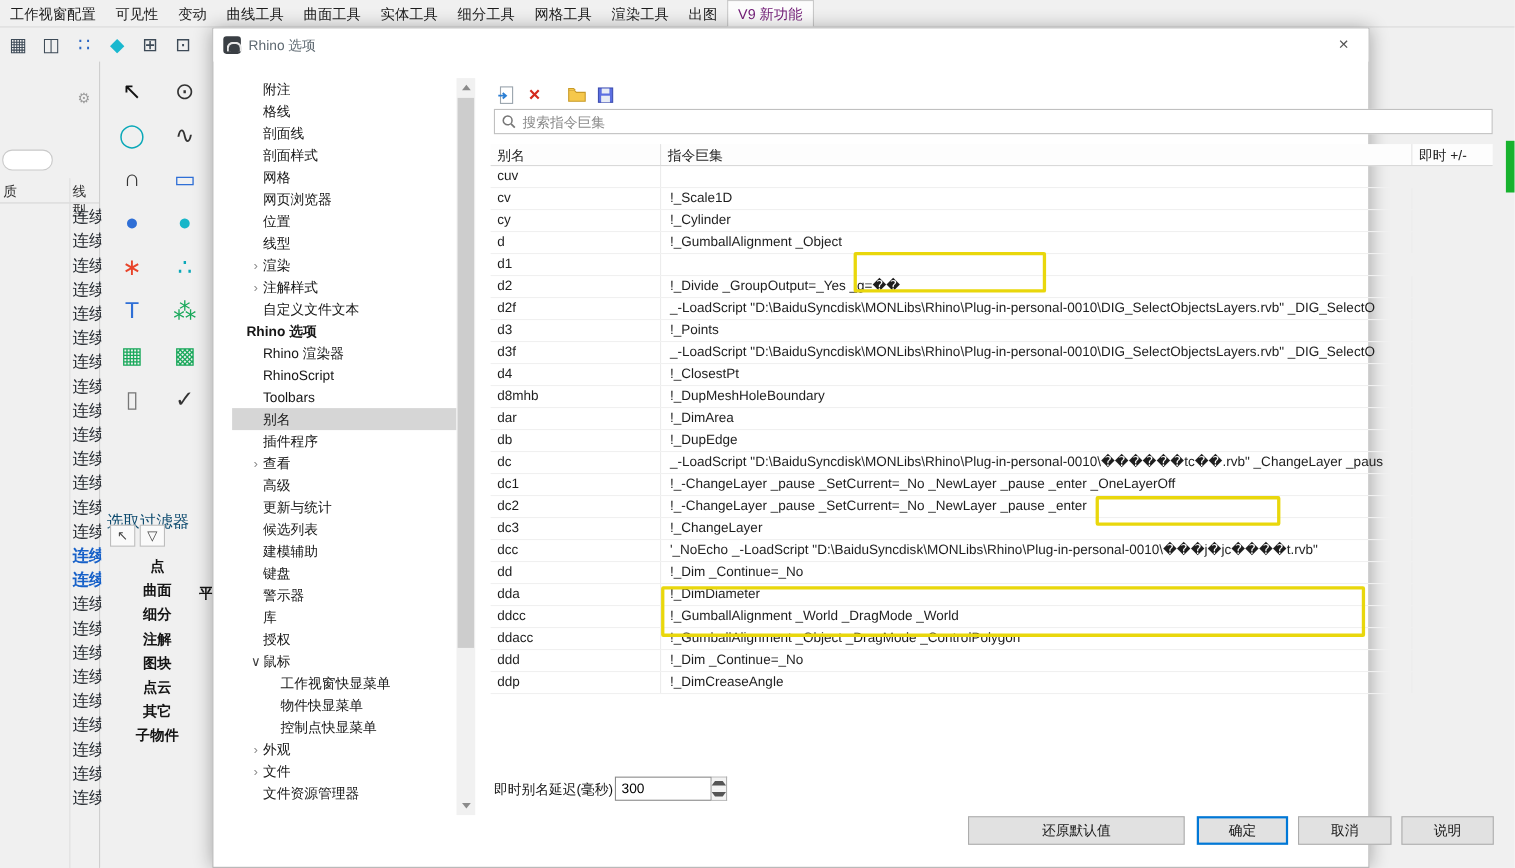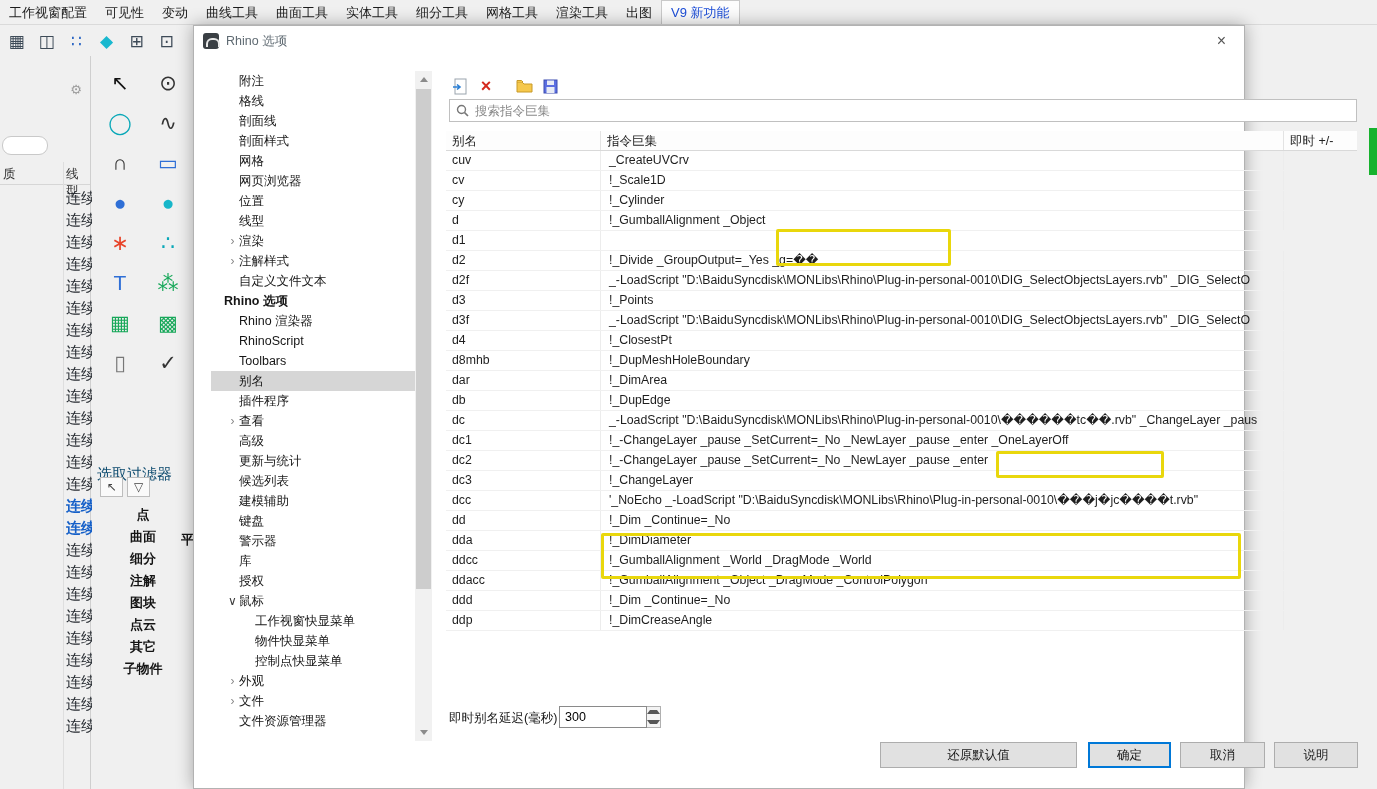--- a/index.html
+++ b/index.html
@@ -2,21 +2,21 @@
 <html><head>
 <meta charset="utf-8">
 <style>
   *{margin:0;padding:0;box-sizing:border-box}
   html,body{width:1377px;height:789px}
   body{font-family:"Liberation Sans","DejaVu Sans",sans-serif;background:#f0f0f0;position:relative;overflow:hidden;color:#1a1a1a}
 
   
   .menubar{position:absolute;left:0;top:0;width:1377px;height:25px;background:#f0f0f0;border-bottom:1px solid #dadada;display:flex;align-items:stretch;font-size:13px}
   .menu-item{padding:4px 9px 0 9px;white-space:nowrap;color:#1c1c1c}
-  .menu-item.active{background:#fcfcfc;border:1px solid #c9c9c9;border-bottom:none;color:#1d4ed8;padding-top:3px}
+  .menu-item.active{background:#fcfcfc;border:1px solid #c9c9c9;border-bottom:none;color:#701a75;padding-top:3px}
 
   
   .top-toolbar{position:absolute;left:0;top:26px;width:193px;height:30px;display:flex;align-items:center;gap:3px;padding-left:3px}
   .tt-icon{width:27px;height:27px;display:flex;align-items:center;justify-content:center;font-size:17px}
 
   
   .layers-panel{position:absolute;left:0;top:56px;width:91px;height:733px;background:#f0f0f0;border-right:1px solid #cfcfcf}
   .gear{position:absolute;right:8px;top:26px;color:#9c9c9c;font-size:13px}
   .search-pill{position:absolute;left:2px;top:80px;width:46px;height:19px;background:#fff;border:1px solid #c9c9c9;border-radius:9px}
   .lp-headers{position:absolute;left:0;top:106px;width:100%;height:23px;border-bottom:1px solid #d6d6d6;font-size:12.5px;color:#333}
@@ -401,21 +401,20 @@
   <div class="alias-table">
     <div class="t-header">
       <div>别名</div>
       <div>指令巨集</div>
       <div>即时 +/-</div>
     </div>
     <div>
 
         <div class="t-row">
           <div class="c-alias">cuv</div>
-          <div class="c-macro">_CreateUVCrv</div>
           <div class="c-rt"></div>
         </div>
 
         <div class="t-row">
           <div class="c-alias">cv</div>
           <div class="c-macro">!_Scale1D</div>
           <div class="c-rt"></div>
         </div>
 
         <div class="t-row">

